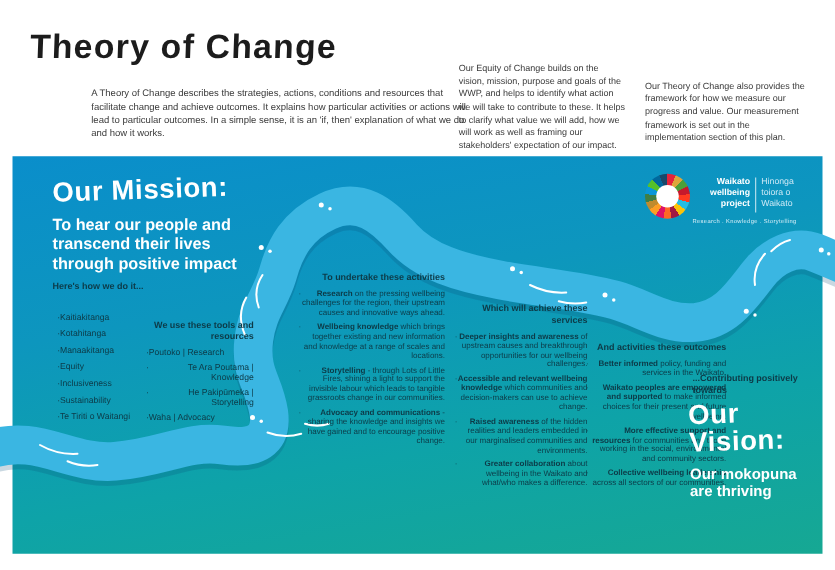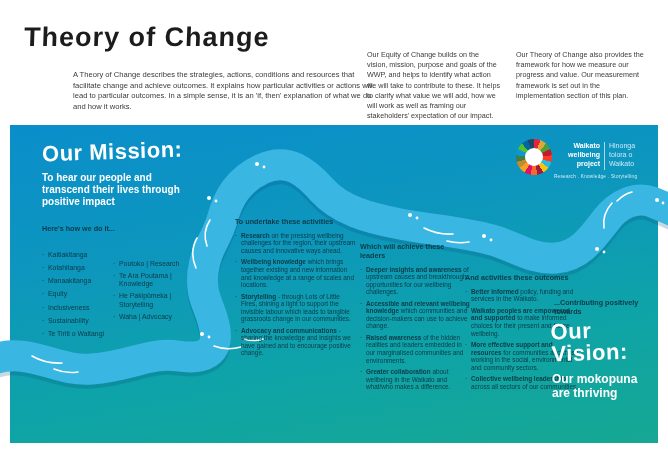--- a/index.html
+++ b/index.html
@@ -5,52 +5,52 @@
   html,body{margin:0;padding:0;background:#ffffff;}
   .page{position:relative;width:668px;height:456px;background:#fff;overflow:hidden;
         font-family:"Liberation Sans",sans-serif;}
   .abs{position:absolute;}
 
   
   .doc-title{left:24px;top:22px;font-size:27px;font-weight:800;color:#1c1c1c;
              letter-spacing:1px;transform:skewX(-2deg);}
   .doc-intro{left:25px;top:70px;width:300px;font-size:7.6px;line-height:1.4;color:#3a3a3a;margin-left:48px;}
   .doc-para1{left:367px;top:50px;width:134px;font-size:7.2px;line-height:1.42;color:#3a3a3a;}
-  .doc-para2{left:516px;top:50px;width:130px;font-size:7.2px;line-height:1.42;color:#3a3a3a;}
+  .doc-para2{left:516px;top:64px;width:130px;font-size:7.2px;line-height:1.42;color:#3a3a3a;}
 
   
   .banner{left:10px;top:125px;width:648px;height:318px;
           background:linear-gradient(170deg,
             var(--banner_top,#0a8ecb) 0%,
             #0d96be 35%,
             var(--banner_mid,#0ea3a8) 68%,
             var(--banner_bottom,#16a893) 100%);}
 
   
   .river-svg{left:0;top:0;width:668px;height:456px;pointer-events:none;}
   .river-path{fill:none;stroke:var(--river,#3ab6e2);stroke-width:31;stroke-linecap:round;
               stroke-linejoin:round;filter:drop-shadow(0 4px 0 rgba(8,76,118,.22));}
   .river-mark{fill:none;stroke:#ffffff;stroke-width:1.6;stroke-linecap:round;}
   .river-dot{fill:#ffffff;}
 
   
   .script{font-weight:800;color:#fff;letter-spacing:.5px;transform:rotate(-2deg);}
   .mission-heading{left:42px;top:139px;font-size:22px;}
-  .mission-subtitle{left:42px;top:172px;width:158px;font-size:10px;font-weight:700;
+  .mission-subtitle{left:42px;top:172px;width:158px;font-size:13px;font-weight:700;
                     color:#fff;line-height:1.18;}
   .lead-in{left:42px;top:224px;font-size:7.2px;font-weight:700;color:#0d3a47;text-align:right;}
 
   .contributing{left:554px;top:298px;width:92px;font-size:7.2px;font-weight:700;
                 color:#0d3a47;line-height:1.3;}
   .vision-heading{left:551px;top:320px;width:80px;font-size:22px;line-height:1.02;}
   .vision-subtitle{left:552px;top:372px;width:104px;font-size:12px;font-weight:700;
                    color:#fff;line-height:1.18;}
 
   
-  .col{color:#0d3a47;}
+  .col{color:#0d3a47;text-align:right;}
   .col .col-header{font-weight:700;line-height:1.22;margin-bottom:5px;}
   .col .item{display:flex;margin-top:4px;line-height:1.18;}
   .col .bullet{width:6px;flex:none;}
   .col .itext b{font-weight:700;}
   .col0{left:42px;top:246px;width:97px;font-size:6.9px;}
   .col0 .item{margin-top:5px;}
   .col1{left:113px;top:256px;width:90px;font-size:6.9px;}
   .col2{left:235px;top:218px;width:121px;font-size:6.4px;}
   .col3{left:360px;top:243px;width:110px;font-size:6.4px;}
   .col4{left:465px;top:274px;width:116px;font-size:6.4px;}
@@ -158,20 +158,21 @@
       <div class="item">
         <span class="bullet">·</span>
         <span class="itext">Sustainability</span>
       </div>
       <div class="item">
         <span class="bullet">·</span>
         <span class="itext">Te Tiriti o Waitangi</span>
       </div>
     </div>
   <div class="abs col col1">
+      <div class="col-header">We use these tools and resources</div>
       <div class="item">
         <span class="bullet">·</span>
         <span class="itext">Poutoko | Research</span>
       </div>
       <div class="item">
         <span class="bullet">·</span>
         <span class="itext">Te Ara Poutama | Knowledge</span>
       </div>
       <div class="item">
         <span class="bullet">·</span>
@@ -195,21 +196,21 @@
       <div class="item">
         <span class="bullet">·</span>
         <span class="itext"><b>Storytelling</b> - through Lots of Little Fires, shining a light to support the invisible labour which leads to tangible grassroots change in our communities.</span>
       </div>
       <div class="item">
         <span class="bullet">·</span>
         <span class="itext"><b>Advocacy and communications</b> - sharing the knowledge and insights we have gained and to encourage positive change.</span>
       </div>
     </div>
   <div class="abs col col3">
-      <div class="col-header">Which will achieve these leaders</div>
+      <div class="col-header">Which will achieve these services</div>
       <div class="item">
         <span class="bullet">·</span>
         <span class="itext"><b>Deeper insights and awareness</b> of upstream causes and breakthrough opportunities for our wellbeing challenges.</span>
       </div>
       <div class="item">
         <span class="bullet">·</span>
         <span class="itext"><b>Accessible and relevant wellbeing knowledge</b> which communities and decision-makers can use to achieve change.</span>
       </div>
       <div class="item">
         <span class="bullet">·</span>

